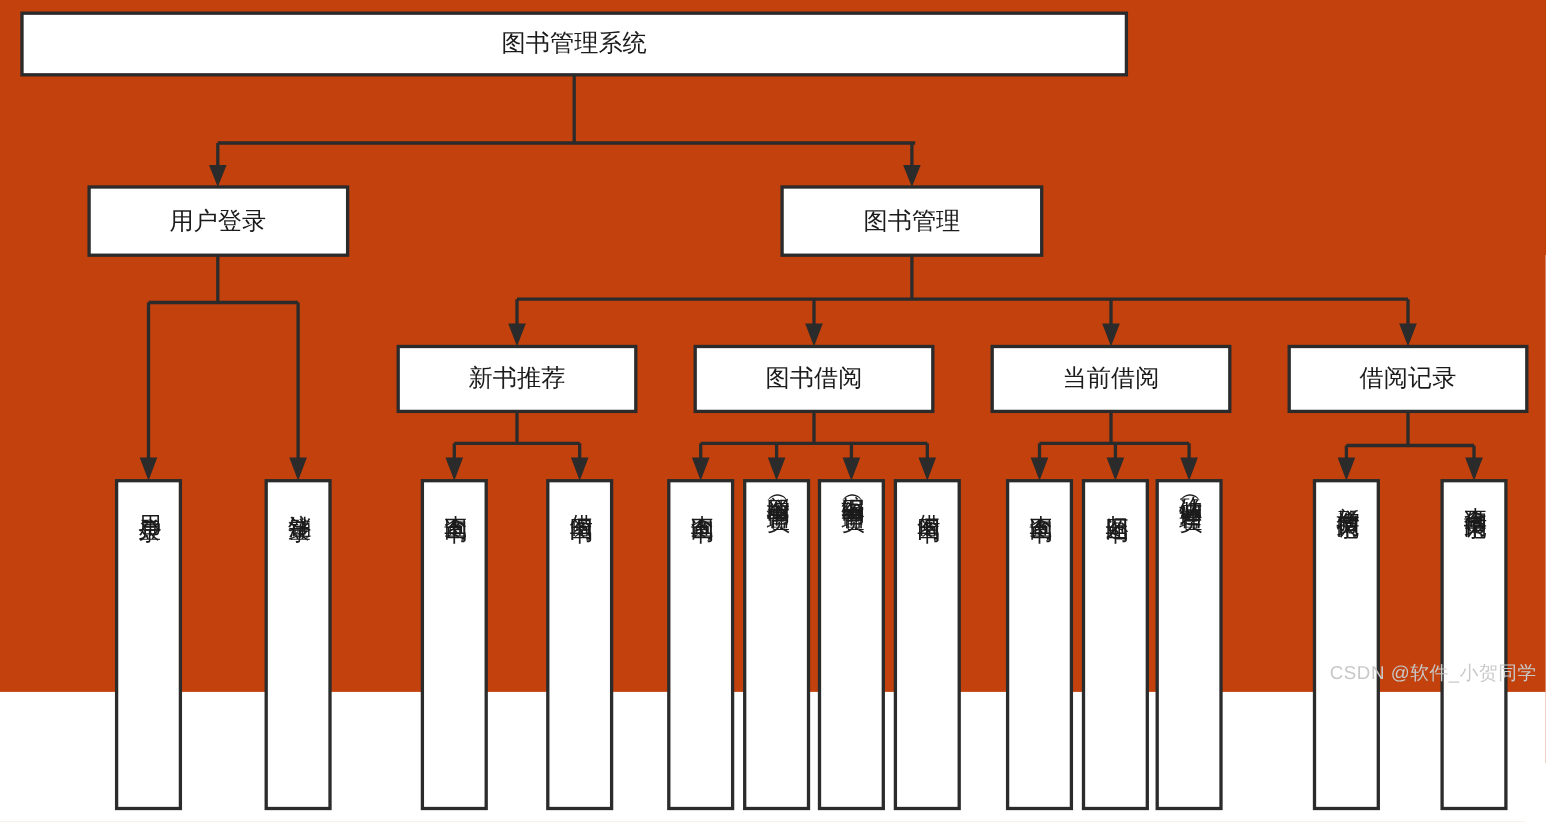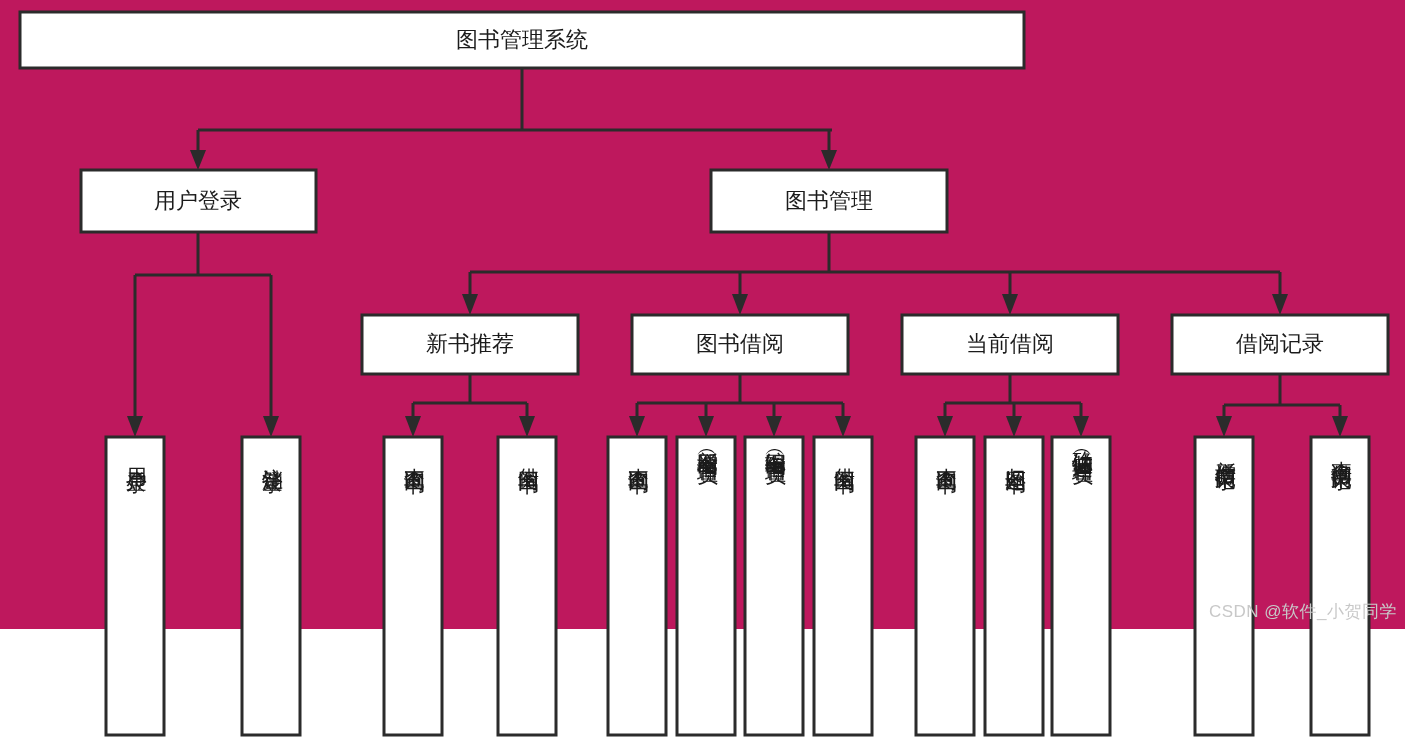--- a/index.html
+++ b/index.html
@@ -1,18 +1,18 @@
 <!DOCTYPE html>
 <html><head>
 <meta charset="utf-8">
 <style>
   html,body{margin:0;padding:0;background:#ffffff;}
   body{width:1405px;height:747px;overflow:hidden;
        font-family:"Liberation Sans","DejaVu Sans",sans-serif;}
-  #diagram{position:relative;width:1405px;height:629px;background:#be185d;}
+  #diagram{position:relative;width:1405px;height:629px;background:#c2410c;}
   svg{position:absolute;left:0;top:0;}
   .box-fill{fill:#ffffff;stroke:#2b2b2b;stroke-width:3;}
   .conn{stroke:#2b2b2b;stroke-width:3;fill:none;}
   .arrowhead{fill:#2b2b2b;stroke:none;}
   .lbl{fill:#1b1b1b;font-family:"Liberation Sans","DejaVu Sans",sans-serif;
        text-anchor:middle;dominant-baseline:middle;}
   .lbl-h{font-size:22px;}
   .lbl-v{font-size:21px;writing-mode:vertical-rl;text-orientation:upright;
          letter-spacing:2px;}
   .wm{position:absolute;right:8px;bottom:6px;color:#c8c8c8;font-size:17px;

